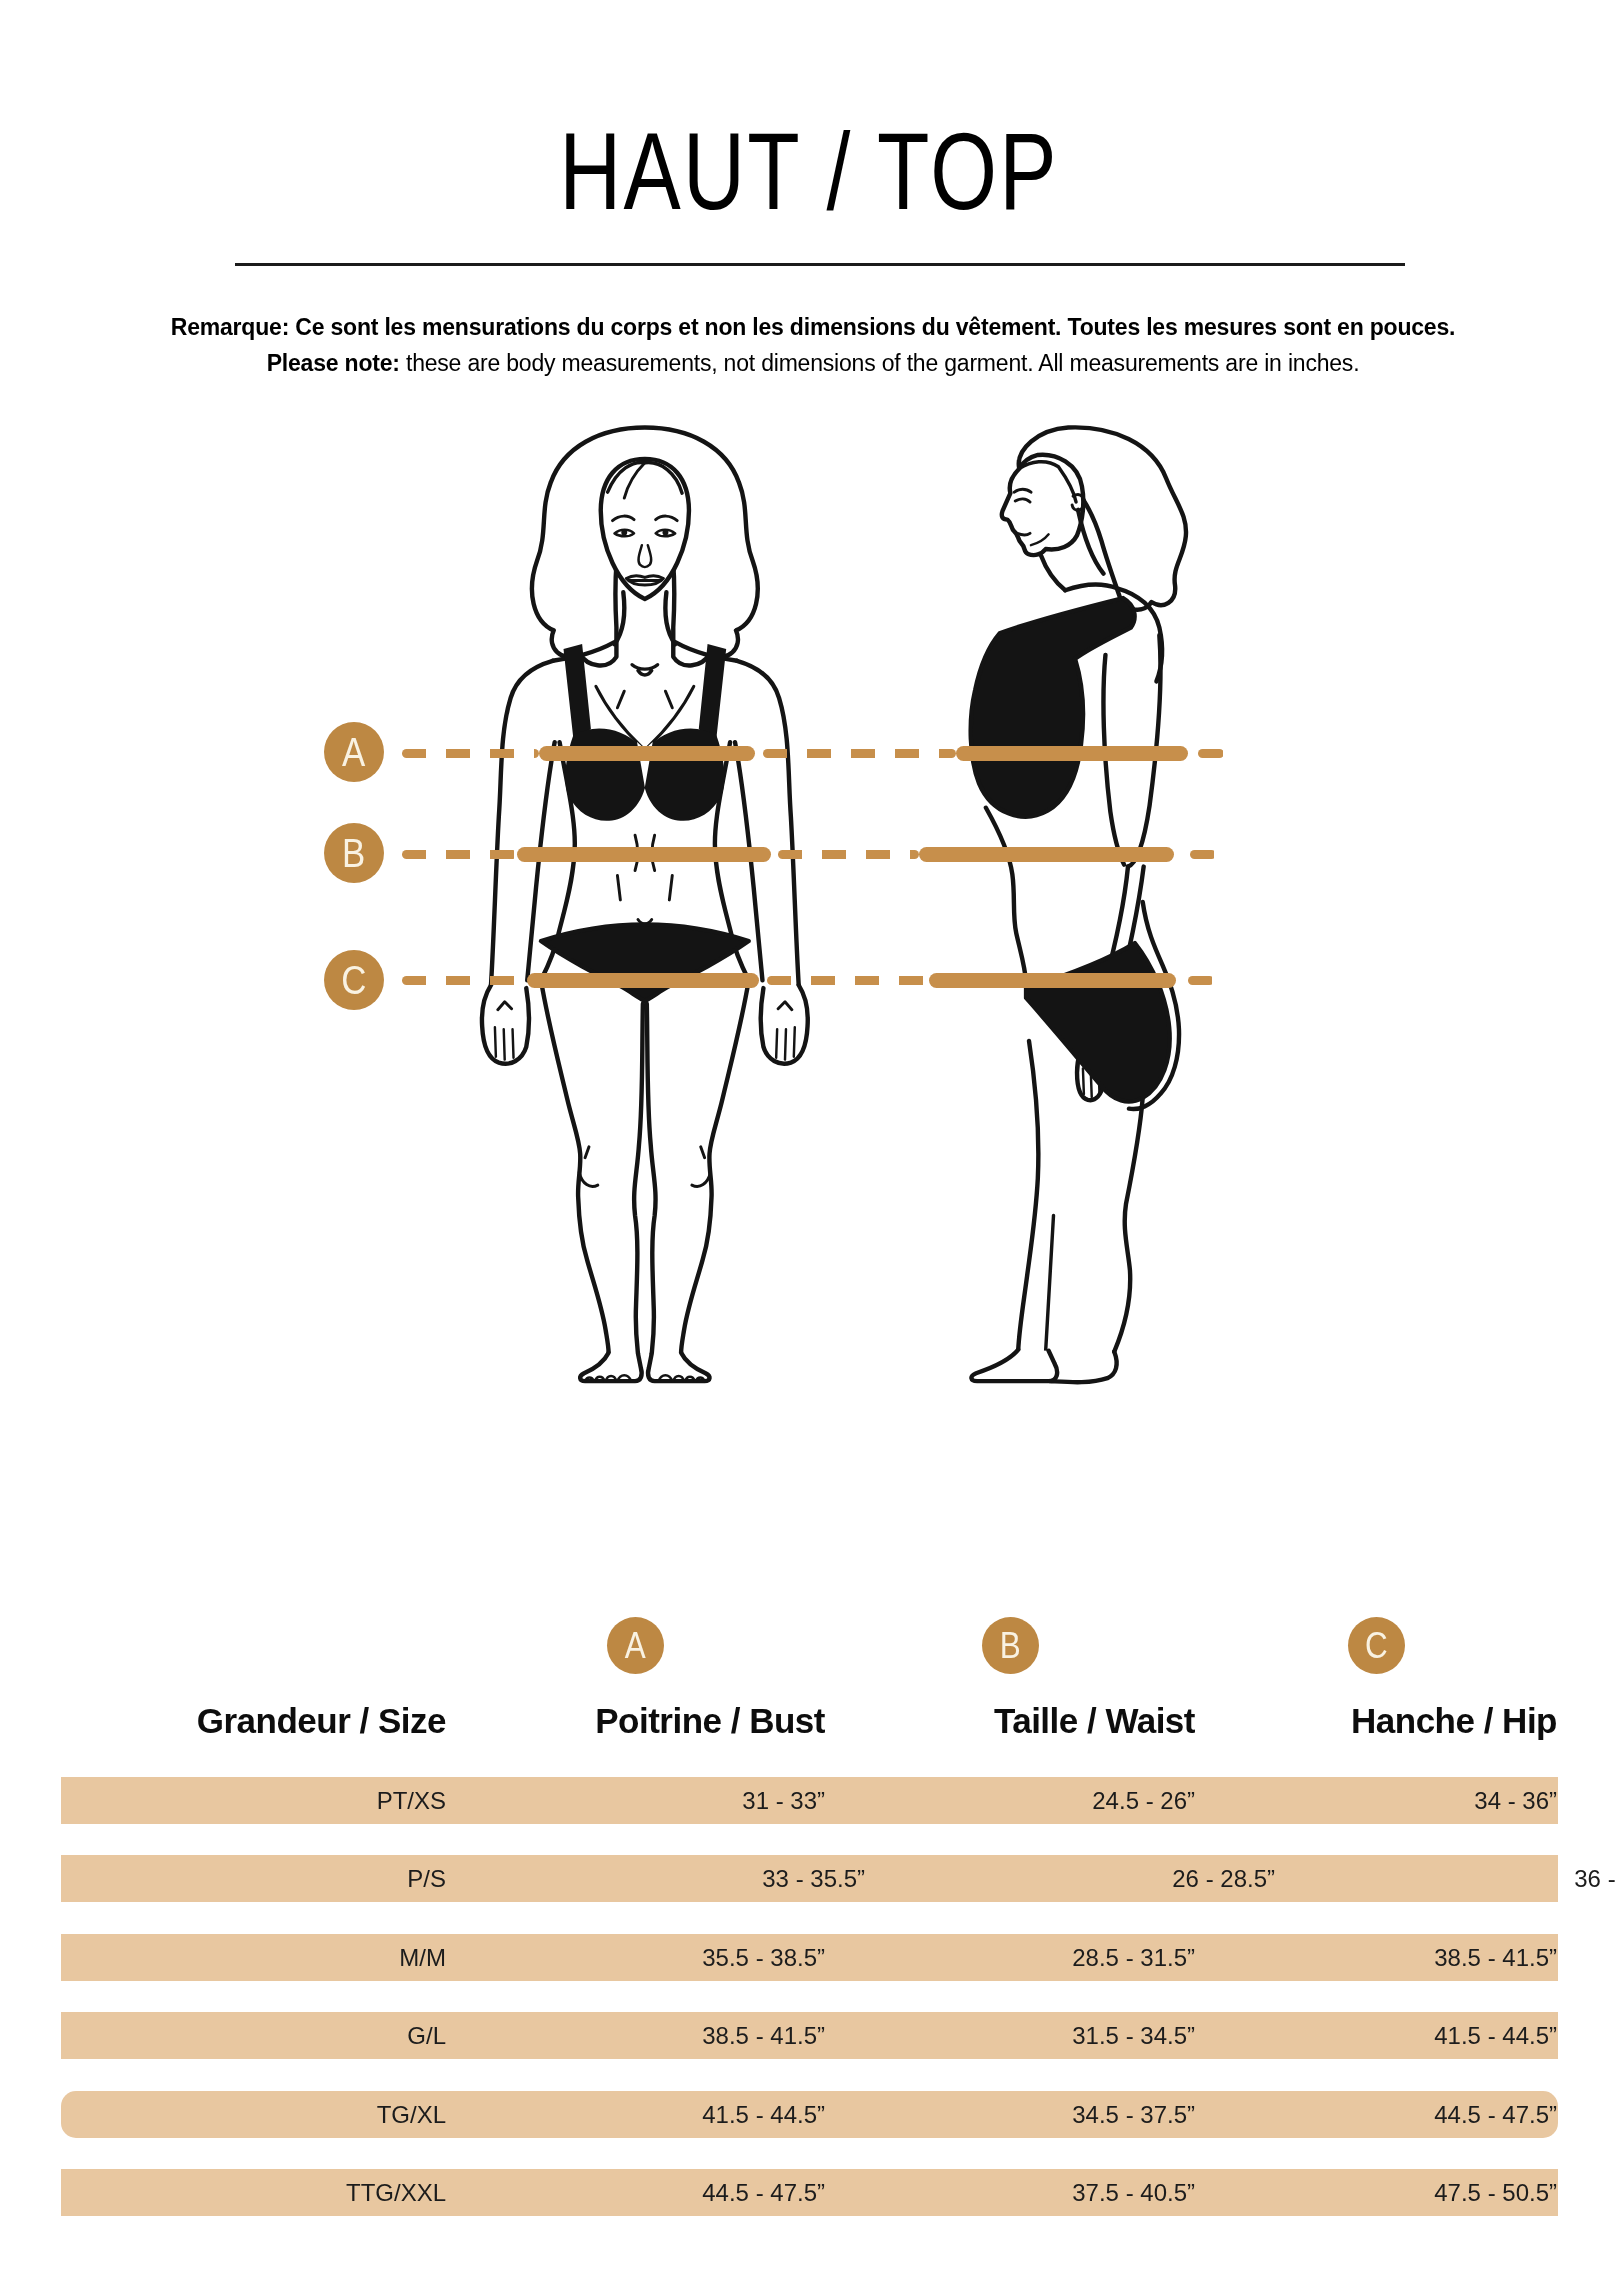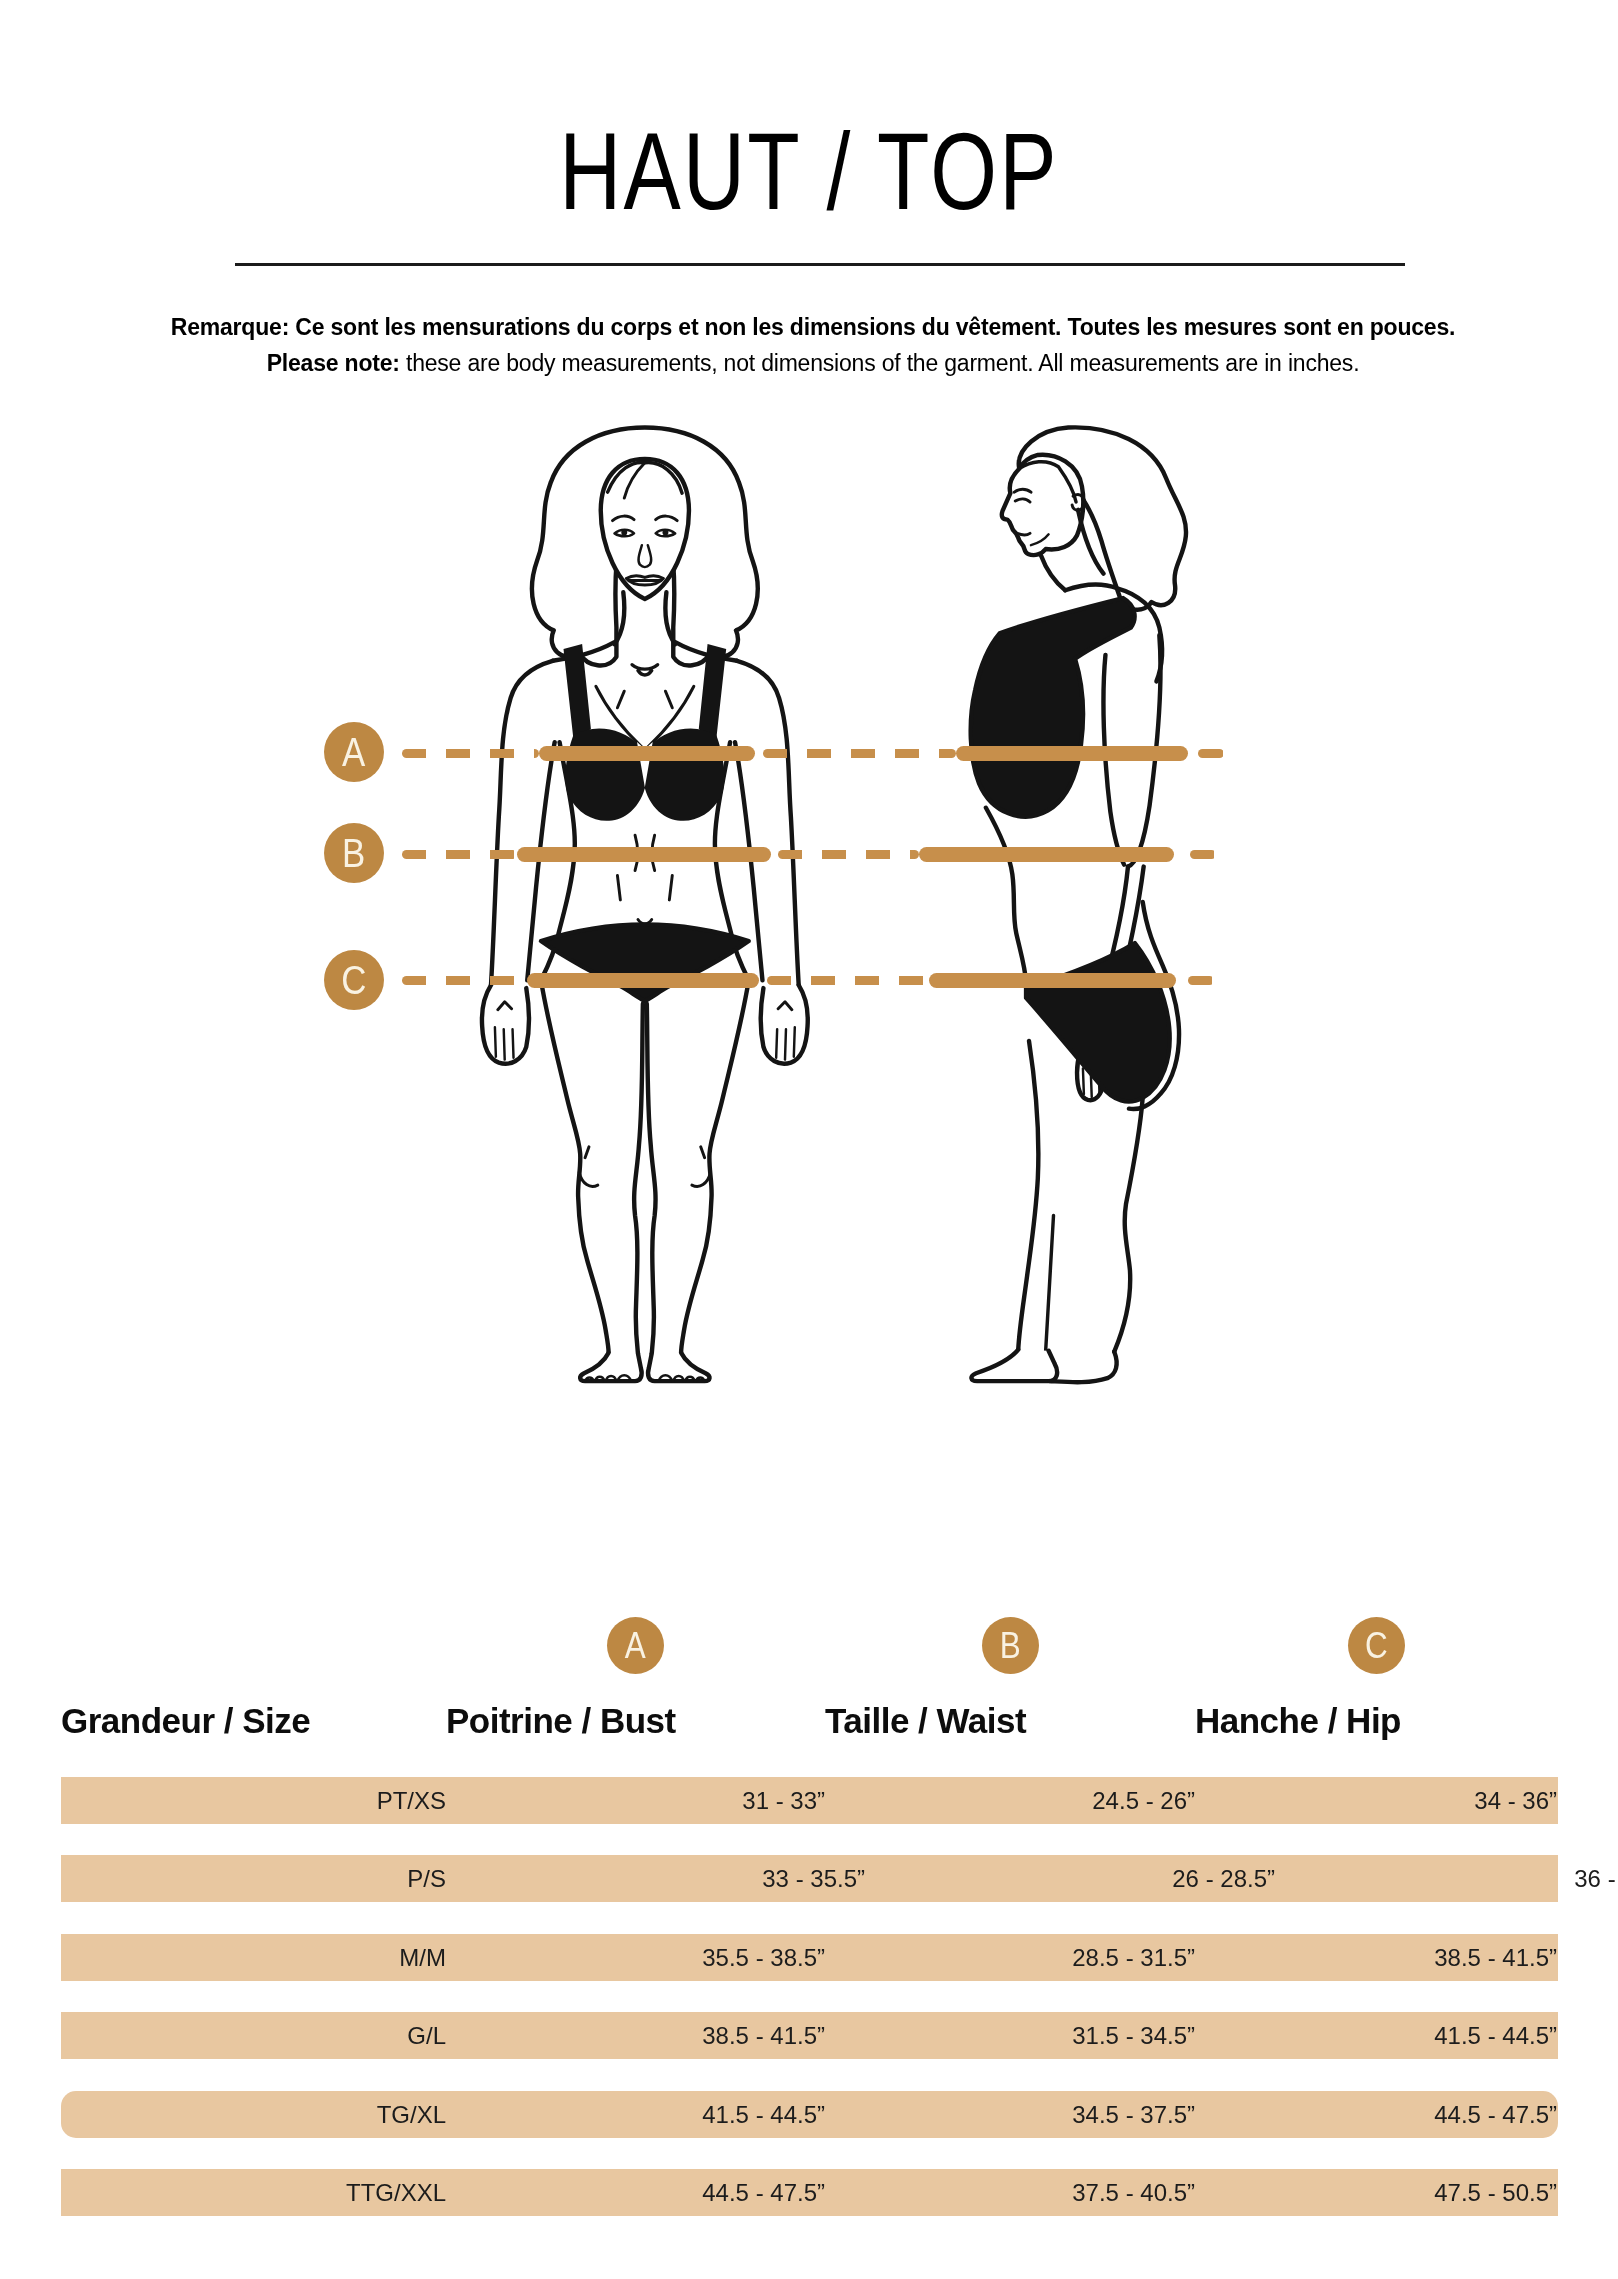--- a/index.html
+++ b/index.html
@@ -38,21 +38,21 @@
   .dcircle span{transform:scaleX(0.85);}
 
   
   .cols{position:absolute;left:61px;width:1497px;display:grid;
         grid-template-columns:385px 379px 370px 362px;}
   .tcircles{top:1615px;height:61px;}
   .tcircles .cell{display:flex;align-items:center;justify-content:center;}
   .tcircle{width:57px;height:57px;border-radius:50%;background:var(--bronze);color:#F9F2E2;
            display:flex;align-items:center;justify-content:center;font-size:37px;font-weight:400;}
   .tcircle span{transform:scaleX(0.85);}
-  .theaders{top:1696px;height:49px;align-items:center;text-align:left;
+  .theaders{top:1696px;height:49px;align-items:center;text-align:right;
             font-size:35px;font-weight:700;letter-spacing:-0.5px;color:#0d0d0d;white-space:nowrap;}
   .trow{height:47px;background:var(--band);align-items:center;text-align:right;
         font-size:24px;font-weight:400;letter-spacing:0;color:#1c1c1c;white-space:nowrap;}
   .r0{top:1777px;} .r1{top:1855px;gap:40px;} .r2{top:1934px;} .r3{top:2012px;} .r4{top:2091px;border-radius:15px;} .r5{top:2169px;}
 </style>
 </head>
 <body>
 
 <div class="canvas">
 

